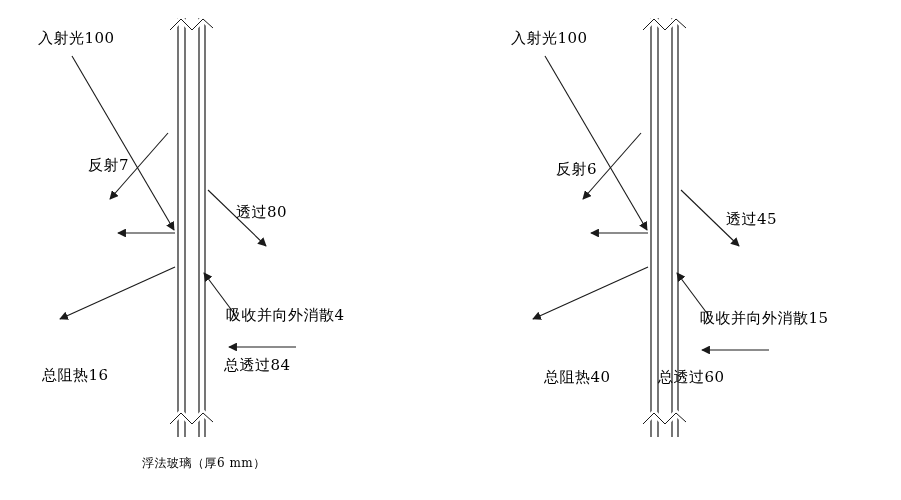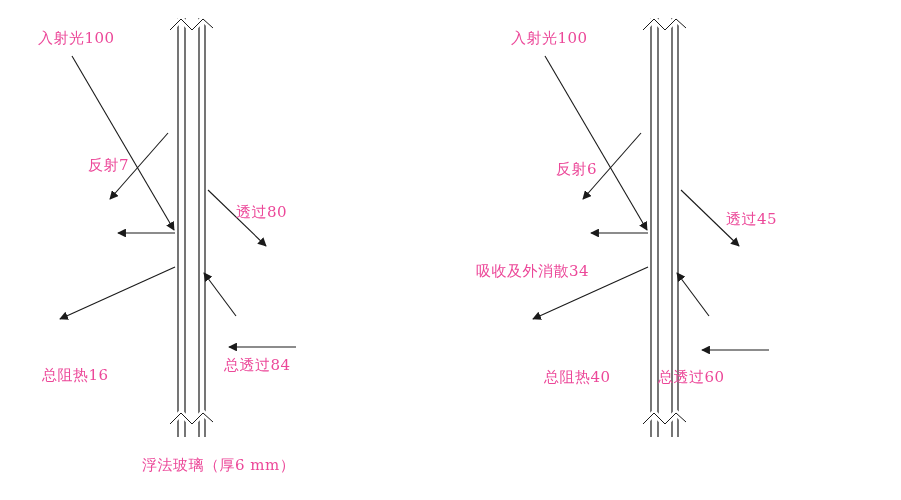--- a/index.html
+++ b/index.html
@@ -3,24 +3,24 @@
 <meta charset="utf-8">
 <style>
   html,body{margin:0;padding:0;background:#ffffff;}
   .canvas{
     position:relative;width:901px;height:500px;background:#ffffff;
     font-family:"DejaVu Serif","Liberation Serif",serif;
     overflow:hidden;
   }
   .artwork{position:absolute;left:0;top:0;}
   .lbl{
-    position:absolute;font-size:15px;color:#ec4899;
+    position:absolute;font-size:15px;color:#000000;
     white-space:nowrap;letter-spacing:0.5px;line-height:1.2;
   }
-  .caption{font-size:15px;}
+  .caption{font-size:12px;}
 </style>
 </head>
 <body>
 
 <div class="canvas">
 
   <svg class="artwork" width="901" height="500" viewBox="0 0 901 500">
     <defs>
       <marker id="ah" viewBox="0 0 10 10" refX="9" refY="5" markerWidth="8" markerHeight="8" orient="auto-start-reverse">
         <path d="M0,0 L10,5 L0,10 z" fill="#1a1a1a"></path>
@@ -70,24 +70,25 @@
       <line x1="648" y1="233" x2="591" y2="233" marker-end="url(#ah)"></line>
       <line x1="648" y1="267" x2="533" y2="319" marker-end="url(#ah)"></line>
       <line x1="709" y1="316" x2="677" y2="273" marker-end="url(#ah)"></line>
       <line x1="769" y1="350" x2="702" y2="350" marker-end="url(#ah)"></line>
     </g>
   </svg>
 
   <span class="lbl" style="left:38px;top:29px">入射光100</span>
   <span class="lbl" style="left:88px;top:156px">反射7</span>
   <span class="lbl" style="left:236px;top:203px">透过80</span>
+  <span class="lbl" style="left:226px;top:306px">吸收并向外消散4</span>
   <span class="lbl" style="left:42px;top:366px">总阻热16</span>
   <span class="lbl" style="left:224px;top:356px">总透过84</span>
   <span class="lbl caption" style="left:142px;top:456px">浮法玻璃（厚6 mm）</span>
 
   <span class="lbl" style="left:511px;top:29px">入射光100</span>
   <span class="lbl" style="left:556px;top:160px">反射6</span>
   <span class="lbl" style="left:726px;top:210px">透过45</span>
-  <span class="lbl" style="left:476px;top:262px">吸收及外消散34</span>
+  <span class="lbl" style="left:700px;top:309px">吸收并向外消散15</span>
   <span class="lbl" style="left:544px;top:368px">总阻热40</span>
   <span class="lbl" style="left:658px;top:368px">总透过60</span>
 
 </div>
 
 </body></html>

